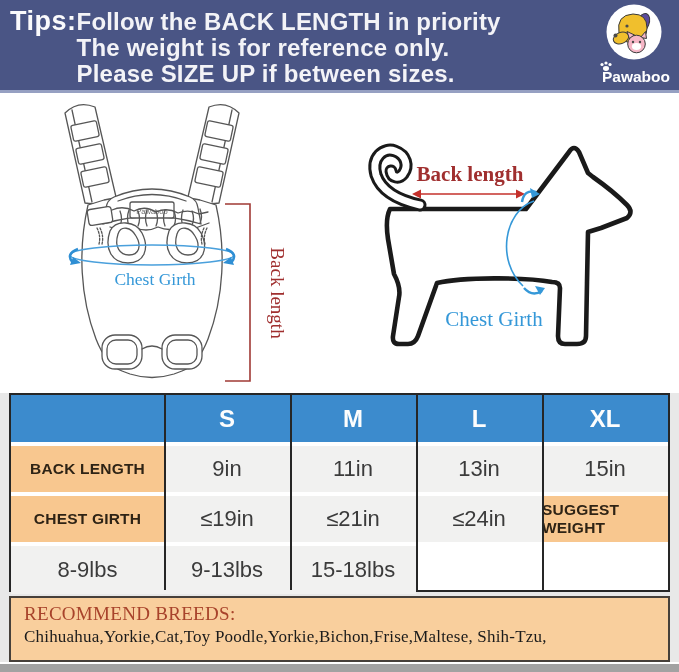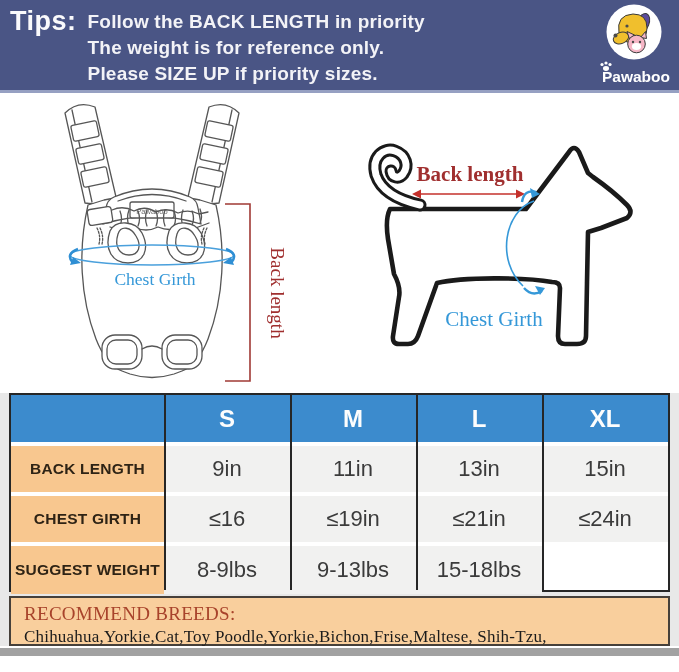--- a/index.html
+++ b/index.html
@@ -7,21 +7,21 @@
     width:679px;height:672px;overflow:hidden;background:#ffffff;
     font-family:"Liberation Sans",sans-serif;position:relative;
   }
   
   .banner{
     height:93px;box-sizing:border-box;background:#4a5585;
     border-bottom:3px solid #96a0c2;position:relative;
     display:flex;align-items:flex-start;padding-left:10px;
   }
   .tips-label{font-size:27px;font-weight:bold;color:#fafafc;margin-top:6px;letter-spacing:.5px;}
-  .tips-lines{margin-left:11px;margin-top:9px;font-size:19px;font-weight:bold;
+  .tips-lines{margin-top:9px;font-size:24px;font-weight:bold;
               line-height:26px;color:#f3f3f7;letter-spacing:.2px;}
   .logo{position:absolute;right:5px;top:2px;width:80px;height:88px;}
   
   .diagram-section{position:relative;height:300px;background:#ffffff;overflow:hidden;}
   .carrier-svg{position:absolute;left:40px;top:4px;}
   .dog-svg{position:absolute;left:330px;top:18px;}
   
   .lower{background:#e8e8e8;padding:0 9px;}
   .size-table{
     position:relative;box-sizing:border-box;width:661px;height:199px;
@@ -29,40 +29,40 @@
     display:grid;grid-template-columns:153px 1fr 1fr 1fr 1fr;
     grid-template-rows:47px 46px 46px 48px;row-gap:4px;
   }
   .cell{display:flex;align-items:center;justify-content:center;}
   .cell.head{background:#3c8bcd;color:#fdfdfd;font-size:24px;font-weight:bold;}
   .cell.rowlabel{background:#f8c78f;color:#2e2315;font-size:15.5px;font-weight:bold;letter-spacing:.2px;}
   .cell.val{background:#f1f1f0;color:#3b3b3b;font-size:22px;}
   .vline{position:absolute;top:0;bottom:0;width:2px;background:#262626;}
   .vl1{left:153px;}.vl2{left:279px;}.vl3{left:405px;}.vl4{left:531px;}
   .breeds-box{
-    box-sizing:border-box;margin-top:4px;width:661px;height:50px;
+    box-sizing:border-box;margin-top:4px;width:661px;height:66px;
     background:#f9cf9d;border:2px solid#46403a;padding:4px 10px 0 13px;
     font-family:"Liberation Serif",serif;
   }
   .breeds-heading{font-size:19px;color:#a8432b;letter-spacing:.3px;margin:1px 0 2px 0;}
   .breeds-line{font-size:17px;color:#1b1b1b;line-height:19.5px;letter-spacing:.2px;}
   .bottom-strip{margin-top:2px;height:8px;background:#a2a2a2;}
   
   text.lbl-blue{fill:#3598d8;font-family:"Liberation Serif",serif;}
   text.lbl-red{fill:#a02f2f;font-family:"Liberation Serif",serif;}
 </style>
 </head>
 <body>
 
 <div class="banner">
   <div class="tips-label">Tips:</div>
   <div class="tips-lines">
     <div>Follow the BACK LENGTH in priority</div>
     <div>The weight is for reference only.</div>
-    <div>Please SIZE UP if priority sizes.</div>
+    <div>Please SIZE UP if between sizes.</div>
   </div>
   <svg class="logo" viewBox="0 0 80 88" width="80" height="88">
     <ellipse cx="40" cy="30" rx="27.5" ry="27.5" fill="#ffffff"></ellipse>
 
     <ellipse cx="49" cy="21" rx="6" ry="10" transform="rotate(22 49 21)" fill="#5b4b9d" stroke="#3a3a3a" stroke-width="1"></ellipse>
     <path d="M 25,31 Q 22,13 39,12 Q 53,12 53,26 Q 53,38 41,40 Q 29,43 25,31 Z" fill="#f0bf2d" stroke="#3a3a3a" stroke-width="1"></path>
     <ellipse cx="27" cy="36" rx="8" ry="5.5" transform="rotate(-22 27 36)" fill="#f0bf2d" stroke="#3a3a3a" stroke-width="1"></ellipse>
     <circle cx="21.5" cy="33.5" r="2" fill="#4a4a4a"></circle>
     <circle cx="33" cy="24" r="1.6" fill="#4a4a4a"></circle>
 
@@ -176,21 +176,20 @@
     <div class="cell head">L</div>
     <div class="cell head">XL</div>
 
     <div class="cell rowlabel">BACK LENGTH</div>
     <div class="cell val">9in</div>
     <div class="cell val">11in</div>
     <div class="cell val">13in</div>
     <div class="cell val">15in</div>
 
     <div class="cell rowlabel">CHEST GIRTH</div>
-    <div class="cell val">≤16</div>
     <div class="cell val">≤19in</div>
     <div class="cell val">≤21in</div>
     <div class="cell val">≤24in</div>
 
     <div class="cell rowlabel">SUGGEST WEIGHT</div>
     <div class="cell val">8-9lbs</div>
     <div class="cell val">9-13lbs</div>
     <div class="cell val">15-18lbs</div>
 
     <div class="vline vl1"></div>

